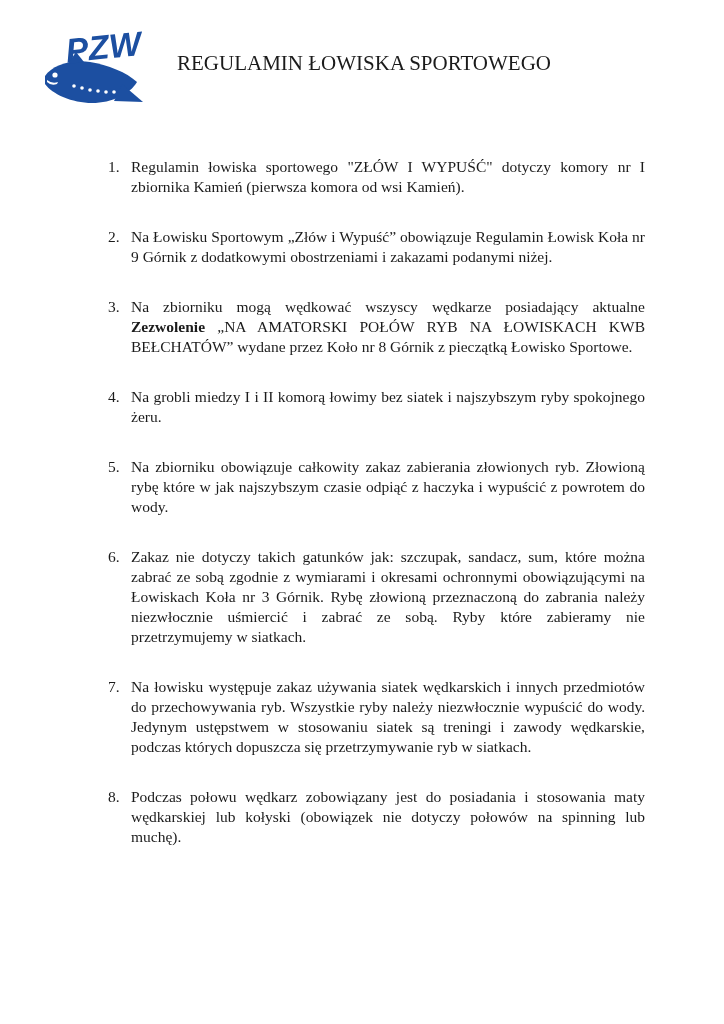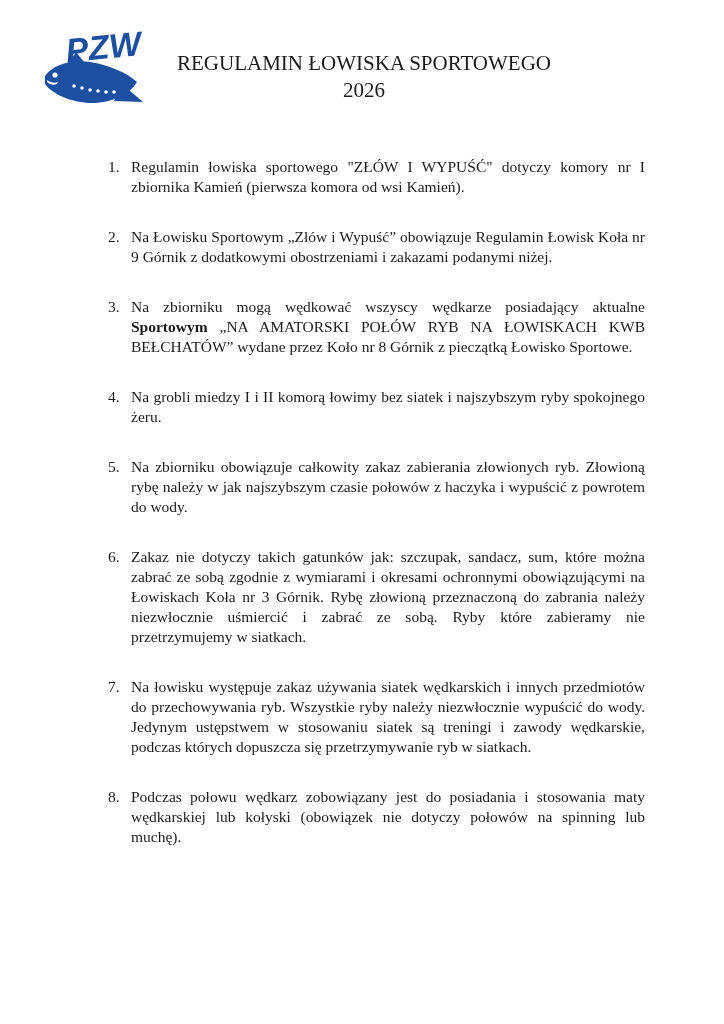--- a/index.html
+++ b/index.html
@@ -80,48 +80,47 @@
         <circle cx="52" cy="66" r="1.8"></circle>
         <circle cx="60" cy="67" r="1.8"></circle>
         <circle cx="68" cy="68" r="1.8"></circle>
         <circle cx="76" cy="68" r="1.8"></circle>
       </g>
     </svg>
   </div>
 
   <div class="title-block">
     <div>REGULAMIN ŁOWISKA SPORTOWEGO</div>
-    <div>2026</div>
   </div>
 
   <div class="content">
 
     <div class="item">
       <div class="num">1.</div>
       <div class="text">Regulamin łowiska sportowego "ZŁÓW I WYPUŚĆ" dotyczy komory nr I zbiornika Kamień (pierwsza komora od wsi Kamień).</div>
     </div>
 
     <div class="item">
       <div class="num">2.</div>
       <div class="text">Na Łowisku Sportowym „Złów i Wypuść” obowiązuje Regulamin Łowisk Koła nr 9 Górnik z dodatkowymi obostrzeniami i zakazami podanymi niżej.</div>
     </div>
 
     <div class="item">
       <div class="num">3.</div>
-      <div class="text"><span>Na zbiorniku mogą wędkować wszyscy wędkarze posiadający aktualne </span><span class="bold">Sportowym</span><span> „NA AMATORSKI POŁÓW RYB NA ŁOWISKACH KWB BEŁCHATÓW” wydane przez Koło nr 8 Górnik z pieczątką Łowisko Sportowe.</span></div>
+      <div class="text"><span>Na zbiorniku mogą wędkować wszyscy wędkarze posiadający aktualne </span><span class="bold">Zezwolenie</span><span> „NA AMATORSKI POŁÓW RYB NA ŁOWISKACH KWB BEŁCHATÓW” wydane przez Koło nr 8 Górnik z pieczątką Łowisko Sportowe.</span></div>
     </div>
 
     <div class="item">
       <div class="num">4.</div>
       <div class="text">Na grobli miedzy I i II komorą łowimy bez siatek i najszybszym ryby spokojnego żeru.</div>
     </div>
 
     <div class="item">
       <div class="num">5.</div>
-      <div class="text">Na zbiorniku obowiązuje całkowity zakaz zabierania złowionych ryb. Złowioną rybę należy w jak najszybszym czasie połowów z haczyka i wypuścić z powrotem do wody.</div>
+      <div class="text">Na zbiorniku obowiązuje całkowity zakaz zabierania złowionych ryb. Złowioną rybę które w jak najszybszym czasie odpiąć z haczyka i wypuścić z powrotem do wody.</div>
     </div>
 
     <div class="item">
       <div class="num">6.</div>
       <div class="text">Zakaz nie dotyczy takich gatunków jak: szczupak, sandacz, sum, które można zabrać ze sobą zgodnie z wymiarami i okresami ochronnymi obowiązującymi na Łowiskach Koła nr 3 Górnik. Rybę złowioną przeznaczoną do zabrania należy niezwłocznie uśmiercić i zabrać ze sobą. Ryby które zabieramy nie przetrzymujemy w siatkach.</div>
     </div>
 
     <div class="item">
       <div class="num">7.</div>
       <div class="text">Na łowisku występuje zakaz używania siatek wędkarskich i innych przedmiotów do przechowywania ryb. Wszystkie ryby należy niezwłocznie wypuścić do wody. Jedynym ustępstwem w stosowaniu siatek są treningi i zawody wędkarskie, podczas których dopuszcza się przetrzymywanie ryb w siatkach.</div>

